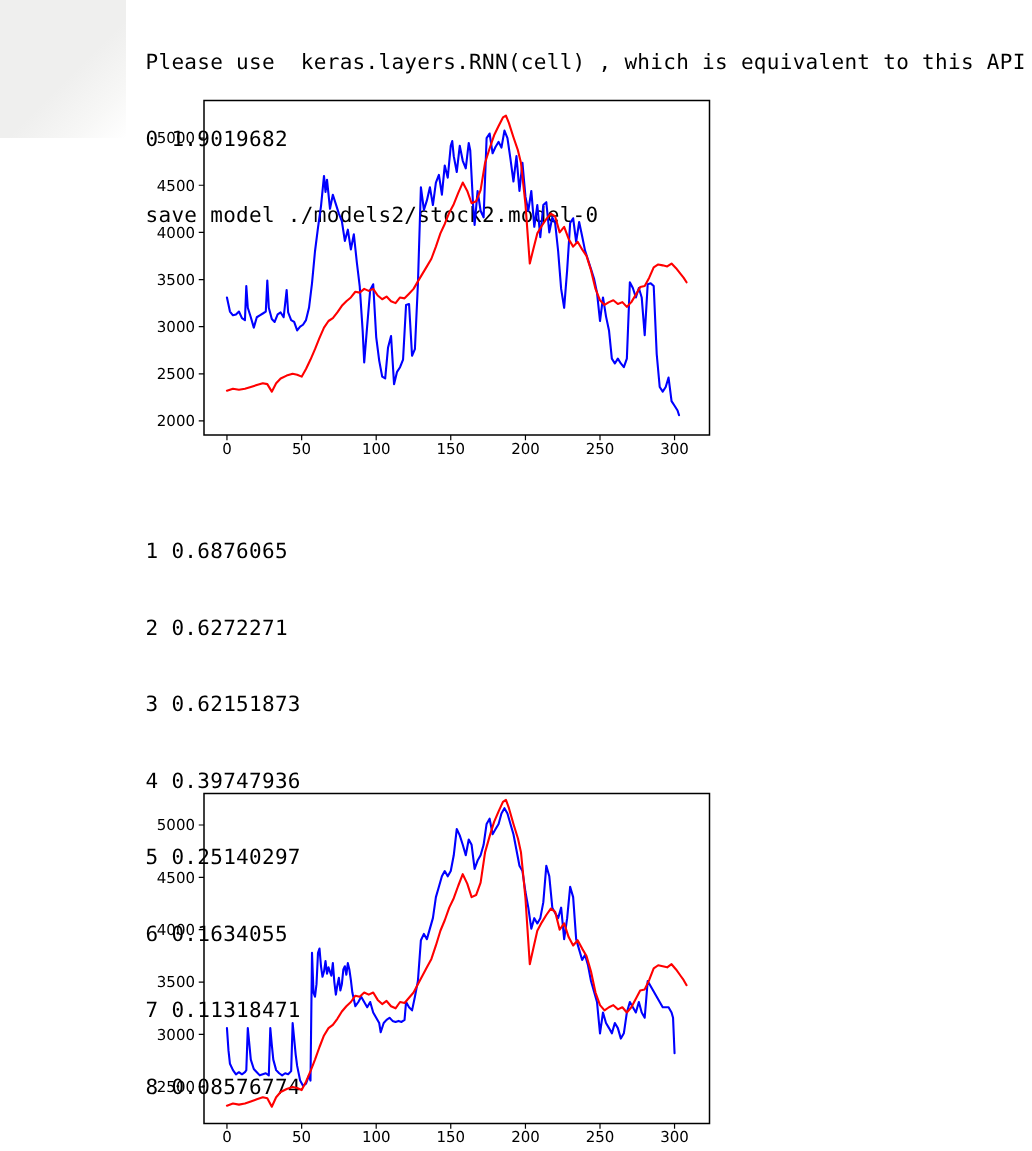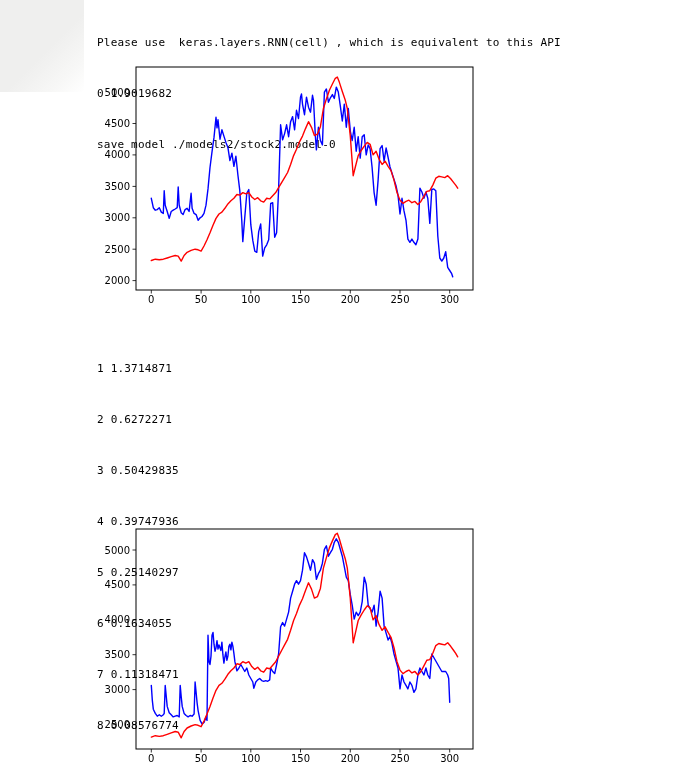--- a/index.html
+++ b/index.html
@@ -7,21 +7,21 @@
     width:688px;height:767px;position:relative;overflow:hidden;
     background:#ffffff;
     font-family:"DejaVu Sans Mono",monospace;
   }
   .corner-shade{
     position:absolute;left:0;top:0;width:84px;height:92px;
     background:linear-gradient(135deg,#efefee 55%,#f7f7f6 80%,#ffffff 100%);
   }
   .console-block{
     position:absolute;left:97px;
-    font-size:11px;line-height:17px;color:#000;
+    font-size:14px;line-height:17px;color:#000;
     white-space:pre;letter-spacing:0.2px;
   }
   #console-top{top:0px;}
   #console-mid{top:326px;}
   .chart-svg{position:absolute;width:380px;height:245px;}
   #chart-svg-0{left:100px;top:60px;}
   #chart-svg-1{left:100px;top:522px;}
   svg text{font-family:"DejaVu Sans",sans-serif;}
 </style>
 </head>
@@ -63,23 +63,23 @@
     <line x1="32.5" y1="63.5" x2="36" y2="63.5" stroke="#000000" stroke-width="0.8"></line>
     <text x="30" y="67.0" text-anchor="end" font-size="10" fill="#000000">4500</text>
     <line x1="32.5" y1="32.1" x2="36" y2="32.1" stroke="#000000" stroke-width="0.8"></line>
     <text x="30" y="35.6" text-anchor="end" font-size="10" fill="#000000">5000</text>
     <polyline points="51.3,138.3 53.3,147.7 55.3,150.2 57.3,149.6 59.3,147.7 61.3,152.1 63.3,153.4 64.2,130.7 65.2,145.2 67.2,151.5 69.2,158.4 71.2,151.5 73.2,150.2 75.2,149.0 77.2,147.7 78.2,127.0 79.2,145.2 81.2,152.7 83.1,154.6 85.1,149.6 87.1,148.3 89.1,151.5 91.1,133.3 92.1,148.3 94.1,153.4 96.1,154.6 98.1,160.3 100.1,157.8 102.0,156.5 104.0,153.4 106.0,145.2 108.0,128.9 110.0,107.5 112.0,91.8 114.0,77.4 116.0,57.3 117.0,67.9 118.0,59.8 120.0,79.2 121.9,69.8 123.9,76.1 125.9,82.4 127.9,87.4 129.9,100.6 131.9,93.1 133.9,106.3 135.9,96.2 137.9,115.0 139.8,130.7 141.8,160.9 142.8,181.6 144.8,157.1 146.8,133.3 148.8,129.5 150.8,164.7 152.8,180.4 154.8,191.1 156.8,192.3 158.7,171.6 160.7,164.0 162.7,196.1 164.7,187.9 166.7,184.8 168.7,179.7 170.7,143.3 172.7,142.7 174.7,177.2 176.6,172.8 178.6,129.5 180.6,64.8 182.6,79.9 184.6,73.6 186.6,64.8 188.6,76.7 190.6,61.7 192.6,56.6 194.6,69.8 196.5,50.3 198.5,58.5 200.5,37.2 201.5,34.0 202.5,44.1 204.5,54.7 206.5,37.2 208.5,47.2 210.5,52.2 212.5,35.3 213.5,40.3 215.4,76.7 216.4,89.9 218.4,67.3 220.4,80.5 222.4,84.9 224.4,32.1 226.4,29.0 228.4,42.2 230.4,37.8 232.4,34.6 234.3,38.4 236.3,27.1 238.3,32.1 240.3,45.9 242.3,61.0 244.3,44.1 246.3,67.3 248.3,48.5 250.3,71.1 252.2,80.5 254.2,67.3 256.2,91.2 258.2,76.7 260.2,98.1 262.2,76.7 264.2,74.8 266.2,94.9 268.2,84.9 270.1,88.7 272.1,107.5 274.1,132.6 276.1,145.2 278.1,120.1 280.1,88.7 282.1,85.5 284.1,101.2 286.1,88.0 288.1,97.5 290.0,106.9 292.0,113.2 294.0,119.4 296.0,125.7 298.0,135.1 300.0,154.0 302.0,138.3 304.0,150.9 306.0,160.3 307.9,179.1 309.9,182.3 311.9,179.1 313.9,182.3 315.9,184.8 317.9,179.1 319.9,128.2 321.9,132.0 323.9,138.3 325.9,132.0 327.8,138.3 329.8,163.4 331.8,129.5 333.8,128.9 335.8,130.7 337.8,176.0 339.8,198.0 341.8,201.1 343.8,198.0 345.7,191.7 347.7,207.4 349.7,210.5 351.7,213.7 352.7,216.8" fill="none" stroke="#0000ff" stroke-width="1.4" stroke-linejoin="round" stroke-linecap="round"></polyline>
     <polyline points="51.3,200.5 55.3,199.2 59.3,199.8 63.3,199.2 67.2,198.0 71.2,196.7 75.2,195.5 78.2,196.1 81.2,201.1 84.1,195.5 87.1,192.3 91.1,190.4 95.1,189.2 98.1,189.8 101.1,191.1 104.0,186.0 107.0,179.7 110.0,172.8 113.0,165.3 116.0,158.4 119.0,154.0 121.9,152.1 124.9,148.3 127.9,143.9 130.9,140.8 133.9,138.3 136.9,134.5 139.8,135.1 142.8,132.6 145.8,133.9 148.8,132.6 151.8,137.0 154.8,139.5 157.7,137.7 160.7,140.8 163.7,142.1 166.7,138.3 169.7,138.9 172.7,135.8 175.7,132.6 178.6,127.6 181.6,122.6 184.6,117.6 187.6,112.5 190.6,104.4 193.6,95.6 196.5,89.3 199.5,81.8 202.5,76.1 205.5,68.6 208.5,61.7 211.5,67.3 214.4,75.5 217.4,74.2 220.4,66.7 223.4,48.5 226.4,39.0 229.4,30.2 232.4,24.0 235.3,18.3 237.3,17.1 239.3,22.1 242.3,31.5 245.3,40.3 247.3,48.5 250.3,76.1 253.2,115.7 255.2,107.5 258.2,95.6 261.2,90.5 264.2,86.1 267.2,82.4 270.1,84.3 273.1,94.9 276.1,91.2 279.1,99.3 282.1,104.4 285.1,101.2 288.1,106.3 291.0,110.6 294.0,120.1 297.0,132.6 300.0,140.2 303.0,143.3 306.0,141.4 308.9,140.2 311.9,142.7 314.9,141.4 317.9,144.6 320.9,141.4 323.9,136.4 326.8,131.4 329.8,130.7 332.8,125.1 335.8,118.2 338.8,116.3 341.8,116.9 344.8,117.6 347.7,115.7 350.7,118.8 353.7,122.6 355.7,125.1 357.7,128.2" fill="none" stroke="#ff0000" stroke-width="1.4" stroke-linejoin="round" stroke-linecap="round"></polyline>
     <rect x="36" y="7" width="337" height="223" fill="none" stroke="#000000" stroke-width="1"></rect>
   </svg>
 
 <div id="console-mid" class="console-block">
-  <div>1 1.3714871</div>
+  <div>1 0.6876065</div>
   <div>2 0.6272271</div>
-  <div>3 0.50429835</div>
+  <div>3 0.62151873</div>
   <div>4 0.39747936</div>
   <div>5 0.25140297</div>
   <div>6 0.1634055</div>
   <div>7 0.11318471</div>
   <div>8 0.08576774</div>
   
   
   
 </div>
 

